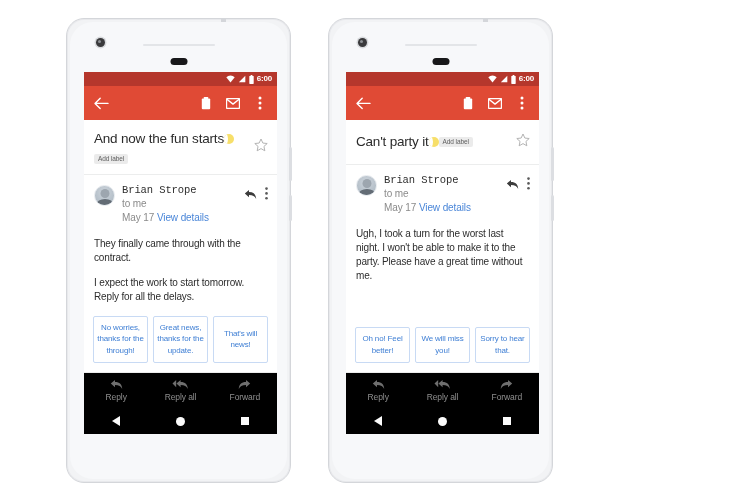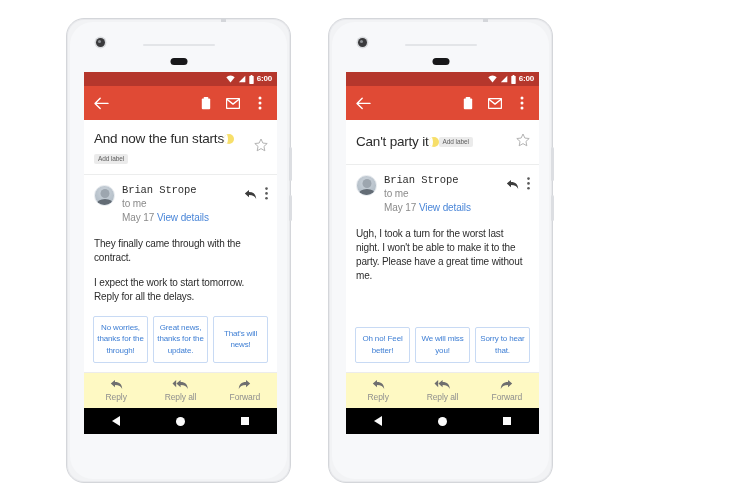--- a/index.html
+++ b/index.html
@@ -325,21 +325,21 @@
     align-items: center;
     justify-content: center;
     cursor: pointer;
   }
 
   
   .replybar {
     display: flex;
     border-top: 1px solid #ececec;
     padding: 6px 0 7px 0;
-    background: #fef9c3;
+    background: #000000;
     flex: 0 0 auto;
   }
   .reply-item {
     flex: 1;
     display: flex;
     flex-direction: column;
     align-items: center;
     gap: 3px;
     cursor: pointer;
   }

